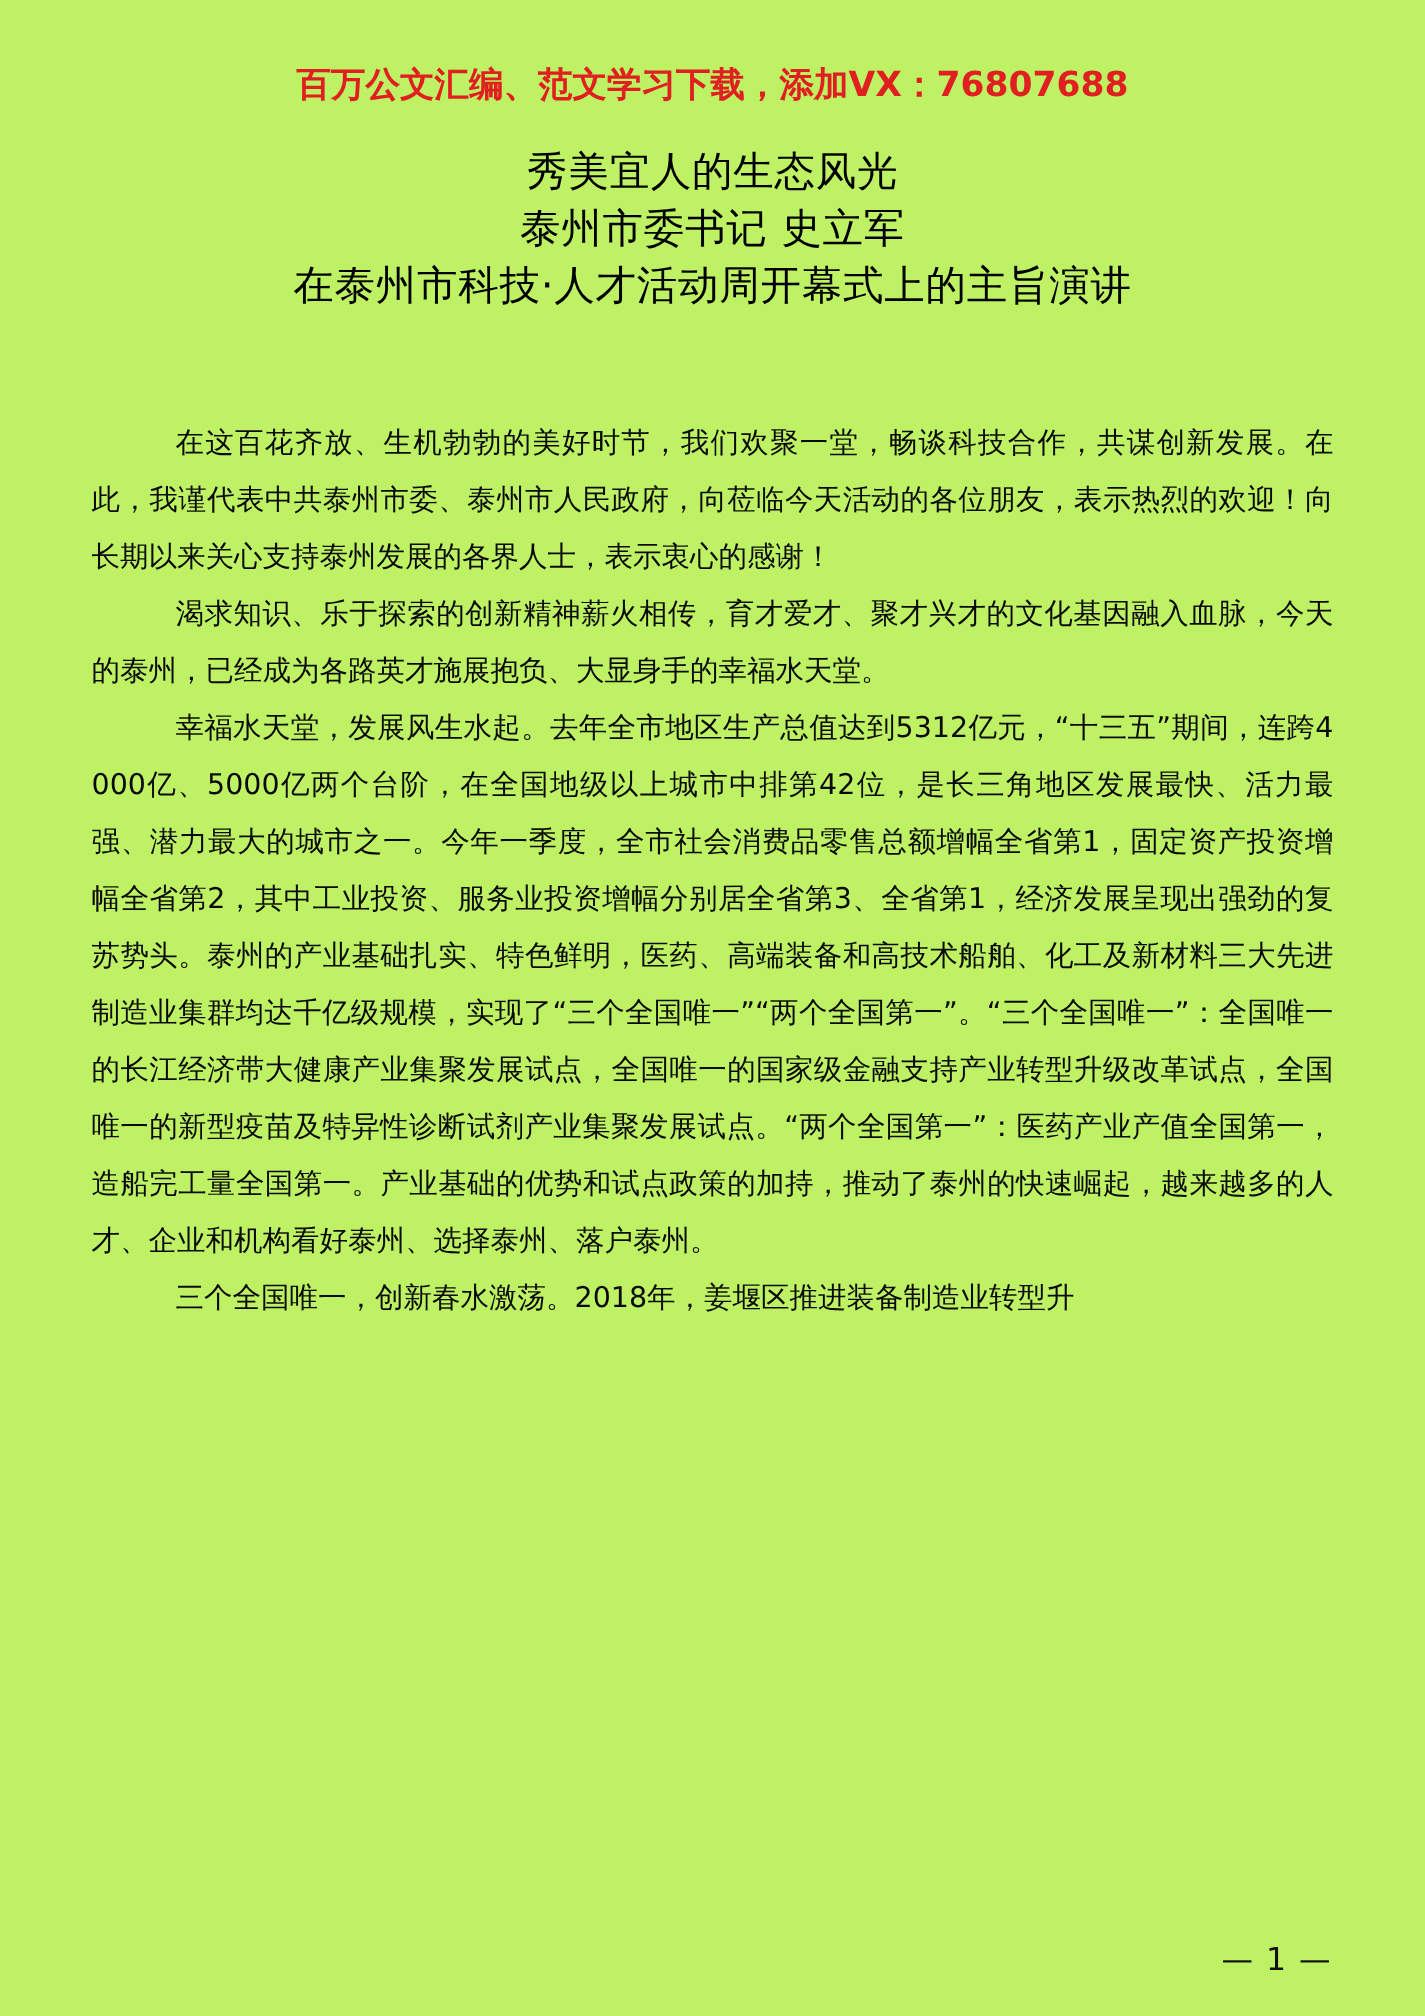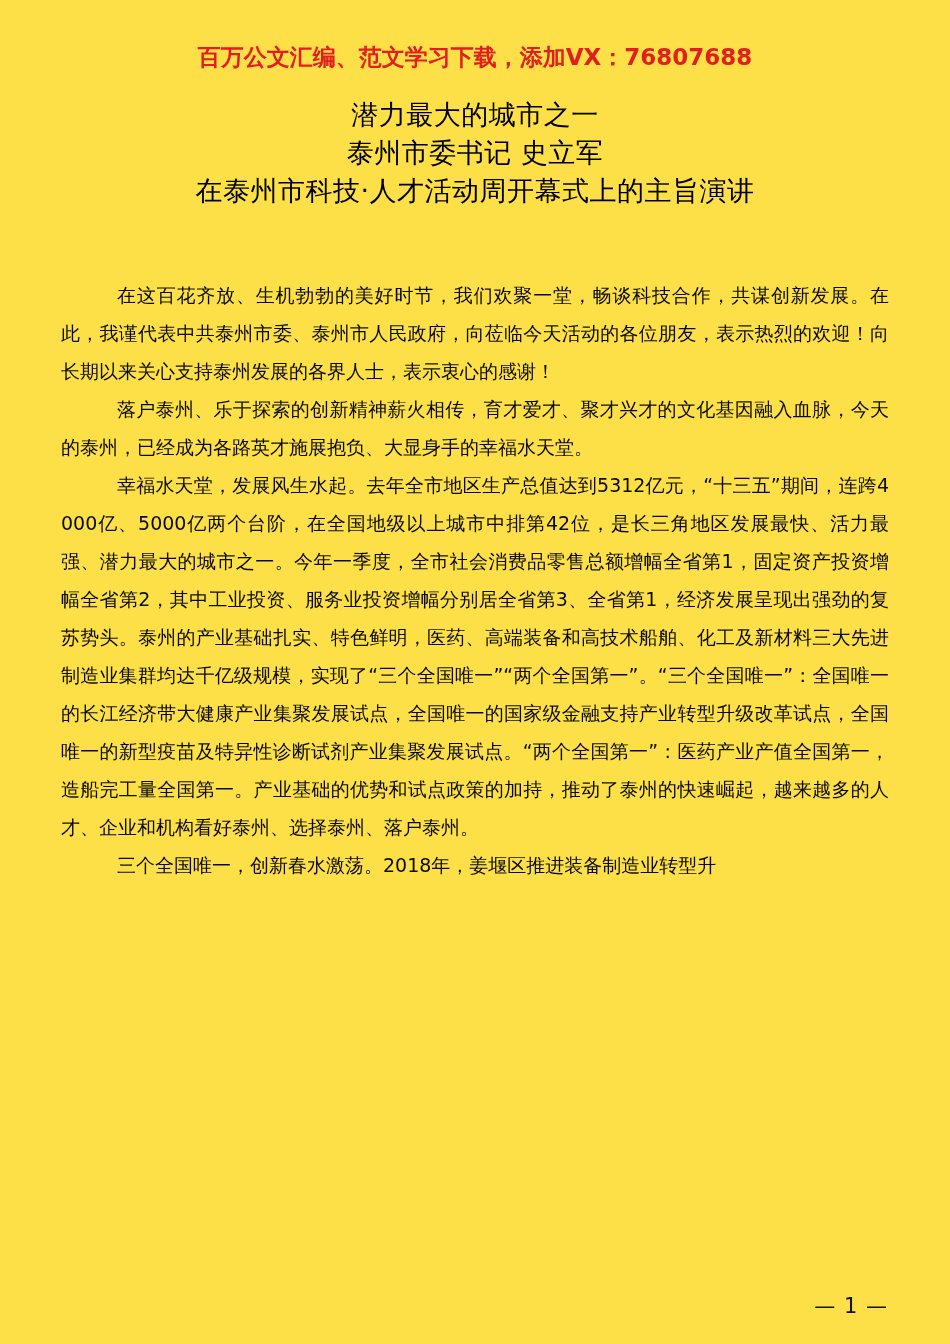--- a/index.html
+++ b/index.html
@@ -12,21 +12,21 @@
     height: 1344px;
     position: relative;
     font-family: "DejaVu Sans", "Liberation Sans", sans-serif;
     overflow: hidden;
   }
   .page {
     position: absolute;
     left: 0; top: 0;
     width: 950px;
     height: 1344px;
-    background: #fde047;
+    background: #bef264;
   }
   
   .watermark {
     position: absolute;
     left: 0;
     top: 44px;
     width: 950px;
     text-align: center;
     font-size: 23px;
     font-weight: bold;
@@ -84,27 +84,27 @@
   }
 </style>
 </head>
 <body>
 
 <div class="page">
 
   <div class="watermark" style="color: rgb(224, 32, 32);">百万公文汇编、范文学习下载，添加VX：76807688</div>
 
   <div class="title-block">
-    <div class="title-line doc-title">潜力最大的城市之一</div>
+    <div class="title-line doc-title">秀美宜人的生态风光</div>
     <div class="title-line speaker">泰州市委书记  史立军</div>
     <div class="title-line subtitle">在泰州市科技·人才活动周开幕式上的主旨演讲</div>
   </div>
 
   <div class="body-block">
     <p class="para">在这百花齐放、生机勃勃的美好时节，我们欢聚一堂，畅谈科技合作，共谋创新发展。在此，我谨代表中共泰州市委、泰州市人民政府，向莅临今天活动的各位朋友，表示热烈的欢迎！向长期以来关心支持泰州发展的各界人士，表示衷心的感谢！</p>
-    <p class="para">落户泰州、乐于探索的创新精神薪火相传，育才爱才、聚才兴才的文化基因融入血脉，今天的泰州，已经成为各路英才施展抱负、大显身手的幸福水天堂。</p>
+    <p class="para">渴求知识、乐于探索的创新精神薪火相传，育才爱才、聚才兴才的文化基因融入血脉，今天的泰州，已经成为各路英才施展抱负、大显身手的幸福水天堂。</p>
     <p class="para">幸福水天堂，发展风生水起。去年全市地区生产总值达到5312亿元，“十三五”期间，连跨4000亿、5000亿两个台阶，在全国地级以上城市中排第42位，是长三角地区发展最快、活力最强、潜力最大的城市之一。今年一季度，全市社会消费品零售总额增幅全省第1，固定资产投资增幅全省第2，其中工业投资、服务业投资增幅分别居全省第3、全省第1，经济发展呈现出强劲的复苏势头。泰州的产业基础扎实、特色鲜明，医药、高端装备和高技术船舶、化工及新材料三大先进制造业集群均达千亿级规模，实现了“三个全国唯一”“两个全国第一”。“三个全国唯一”：全国唯一的长江经济带大健康产业集聚发展试点，全国唯一的国家级金融支持产业转型升级改革试点，全国唯一的新型疫苗及特异性诊断试剂产业集聚发展试点。“两个全国第一”：医药产业产值全国第一，造船完工量全国第一。产业基础的优势和试点政策的加持，推动了泰州的快速崛起，越来越多的人才、企业和机构看好泰州、选择泰州、落户泰州。</p>
     <p class="para">三个全国唯一，创新春水激荡。2018年，姜堰区推进装备制造业转型升</p>
   </div>
 
   <div class="footer">— 1 —</div>
 
 </div>
 
 </body></html>

